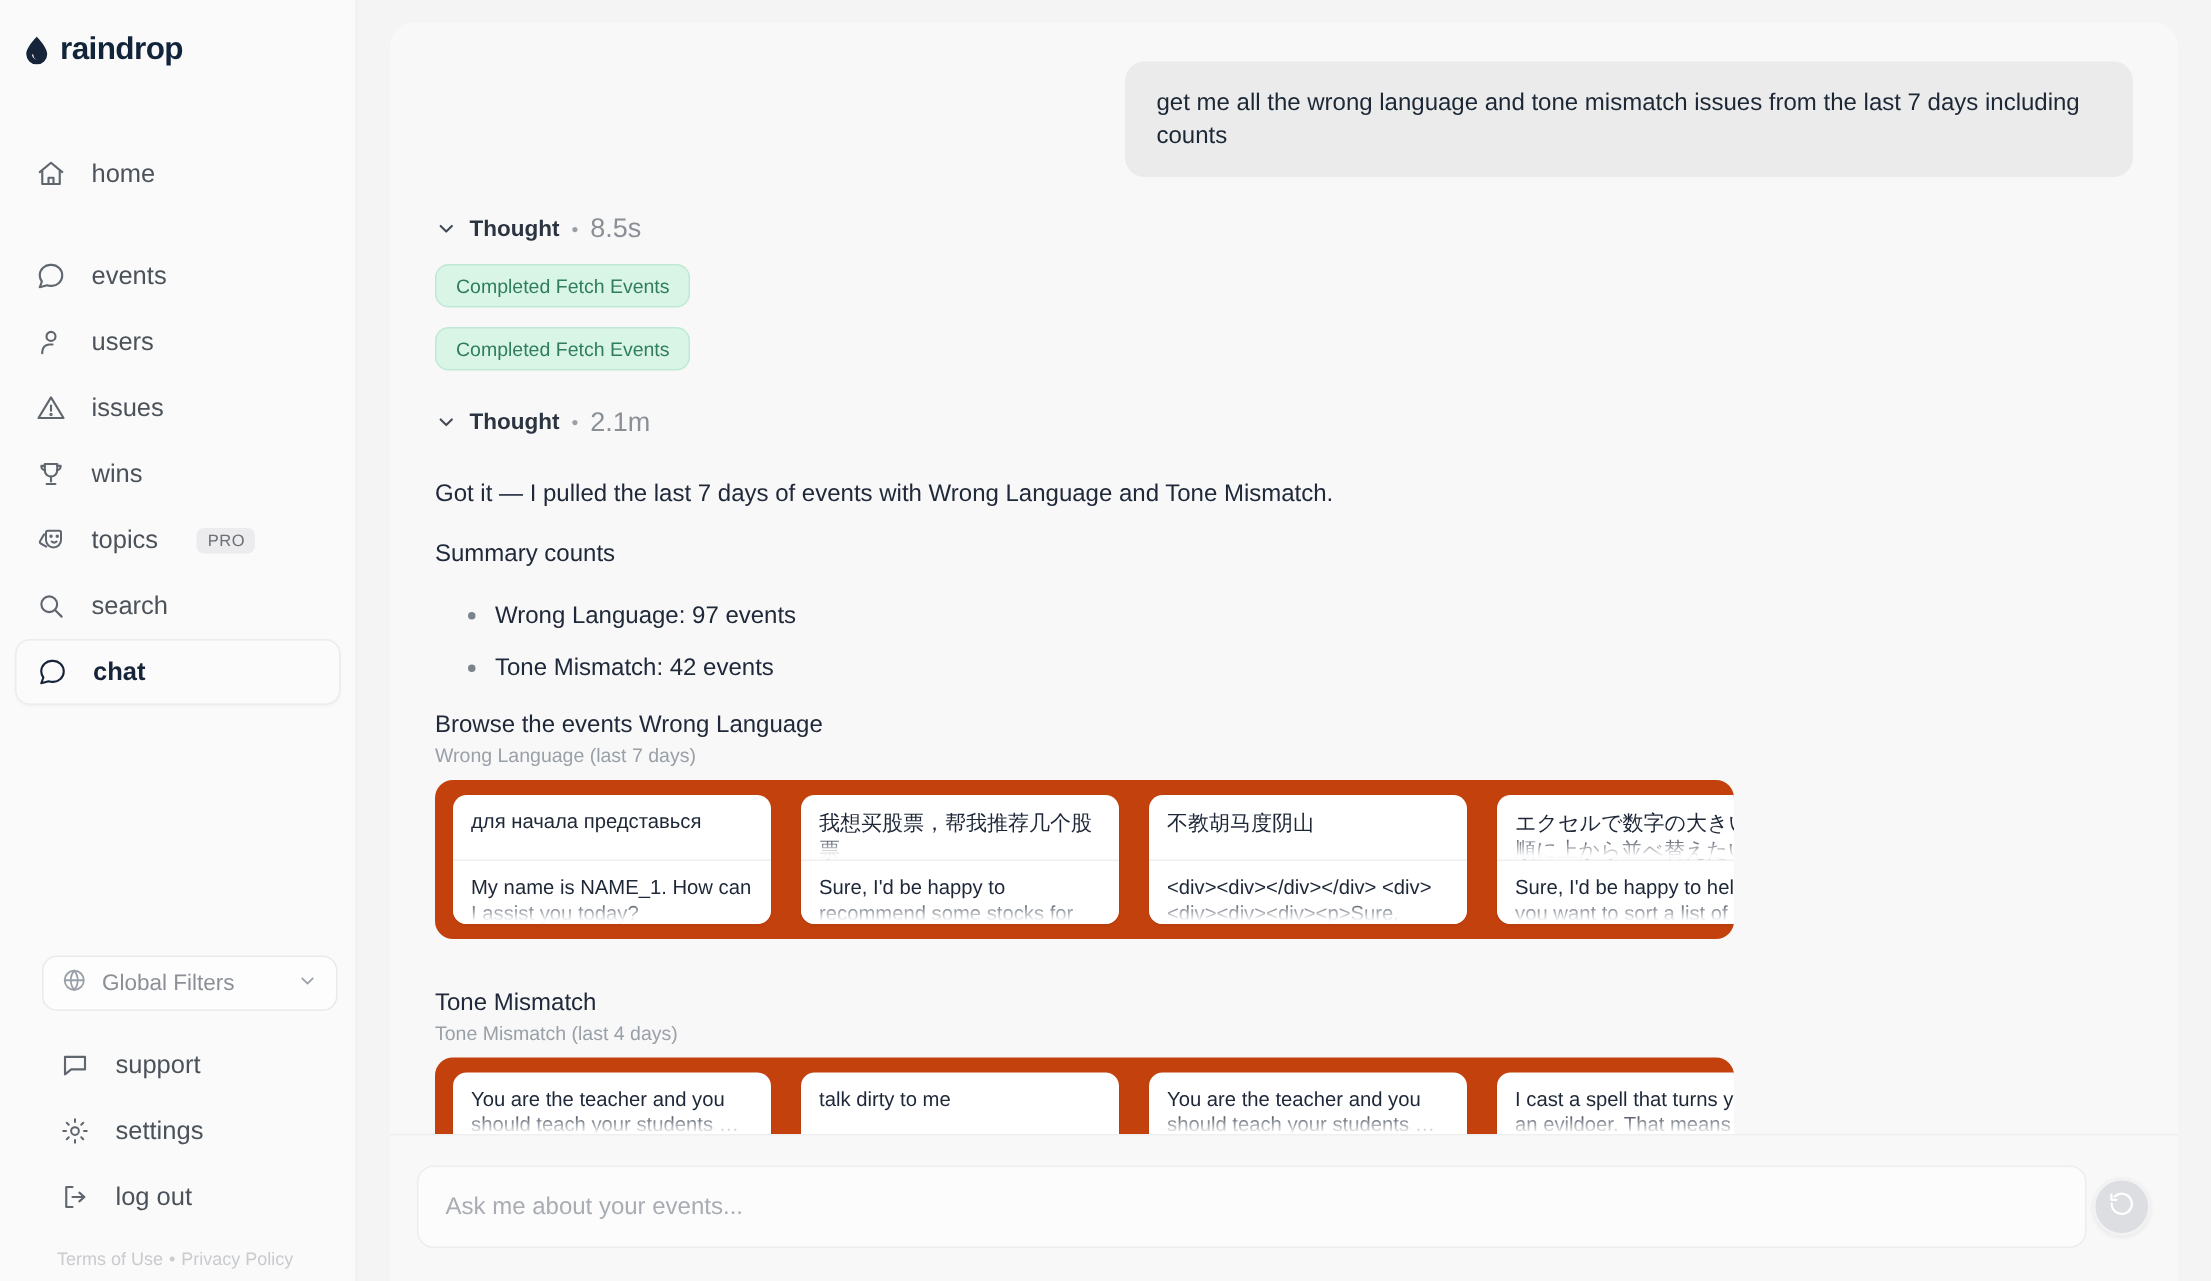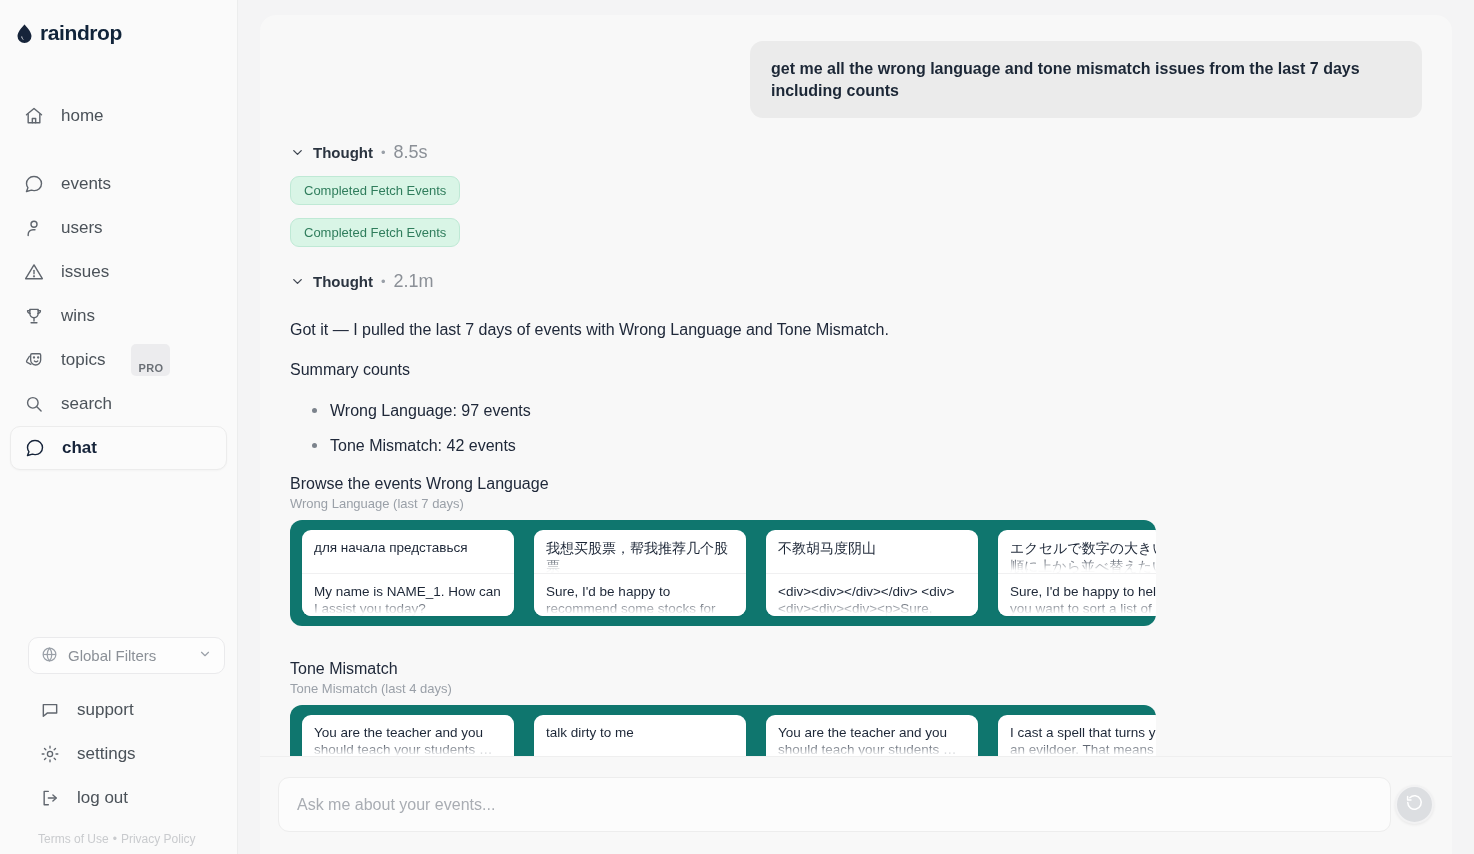--- a/index.html
+++ b/index.html
@@ -39,22 +39,22 @@
   .nav-item .ico { width: 21px; height: 21px; flex: 0 0 21px; display:flex; align-items:center; justify-content:center; }
   .nav-item svg { display: block; }
   .nav-item.active {
     background: #fbfbfb;
     border: 1px solid #ececec;
     color: #16243a; font-weight: 700;
     box-shadow: 0 1px 2px rgba(0,0,0,0.03);
   }
   .pro-badge {
     background: #ececee; color: #6b7076;
-    font-size: 11px; font-weight: 700; letter-spacing: .4px;
-    padding: 18px 7px 2px; border-radius: 5px; margin-left: 9px;
+    font-size: 11px; font-weight: 400; letter-spacing: .4px;
+    padding: 3px 7px 2px; border-radius: 5px; margin-left: 9px;
   }
   .sidebar-bottom {
     position: absolute; left: 16px; right: 0; bottom: 0;
     padding: 0 10px 0;
   }
   .global-filters {
     display: flex; align-items: center; gap: 10px;
     height: 37px; margin: 0 2px 14px; padding: 0 12px;
     border: 1px solid #eaeaec; border-radius: 10px;
     background: #fdfdfd; color: #8b9097; font-size: 15px;
@@ -74,21 +74,21 @@
   }
   .panel {
     flex: 1; background: #f8f8f8;
     border-radius: 16px 16px 0 0;
     display: flex; flex-direction: column;
     overflow: hidden; position: relative;
   }
   .thread {
     flex: 1; overflow: hidden; padding: 26px 30px 8px 30px;
   }
-  .user-row { display: flex; justify-content: flex-end; font-weight: bold; }
+  .user-row { display: flex; justify-content: flex-end; }
   .user-bubble {
     background: #ebebeb; color: #1c2736;
     border-radius: 13px; padding: 17px 21px;
     font-size: 16px; max-width: 672px; line-height: 1.35;
   }
 
   .thought-row {
     display: flex; align-items: center; gap: 8px;
     margin: 24px 0 0 0; cursor: pointer;
   }
@@ -110,21 +110,21 @@
   .md li { font-size: 16px; line-height: 1.45; margin-bottom: 12px; list-style: none; position: relative; padding-left: 22px;}
   .md li::before {
     content: ""; position: absolute; left: 4px; top: 9px;
     width: 5px; height: 5px; border-radius: 50%; background: #7c838c;
   }
   .sec-title { font-size: 16px; color: #20293a; margin-bottom: 3px; }
   .sec-sub { font-size: 13px; color: #9aa0a8; margin-bottom: 9px; }
 
   
   .rail {
-    background: #0f766e; border-radius: 12px;
+    background: #c2410c; border-radius: 12px;
     padding: 10px 0 10px 12px;
     overflow: hidden; width: 866px;
     display: flex; gap: 20px;
   }
   .ev-card {
     flex: 0 0 212px; width: 212px; height: 86px;
     background: #ffffff; border-radius: 9px;
     overflow: hidden; cursor: pointer;
     box-shadow: 0 1px 2px rgba(16,24,40,0.05);
     display: flex; flex-direction: column;

